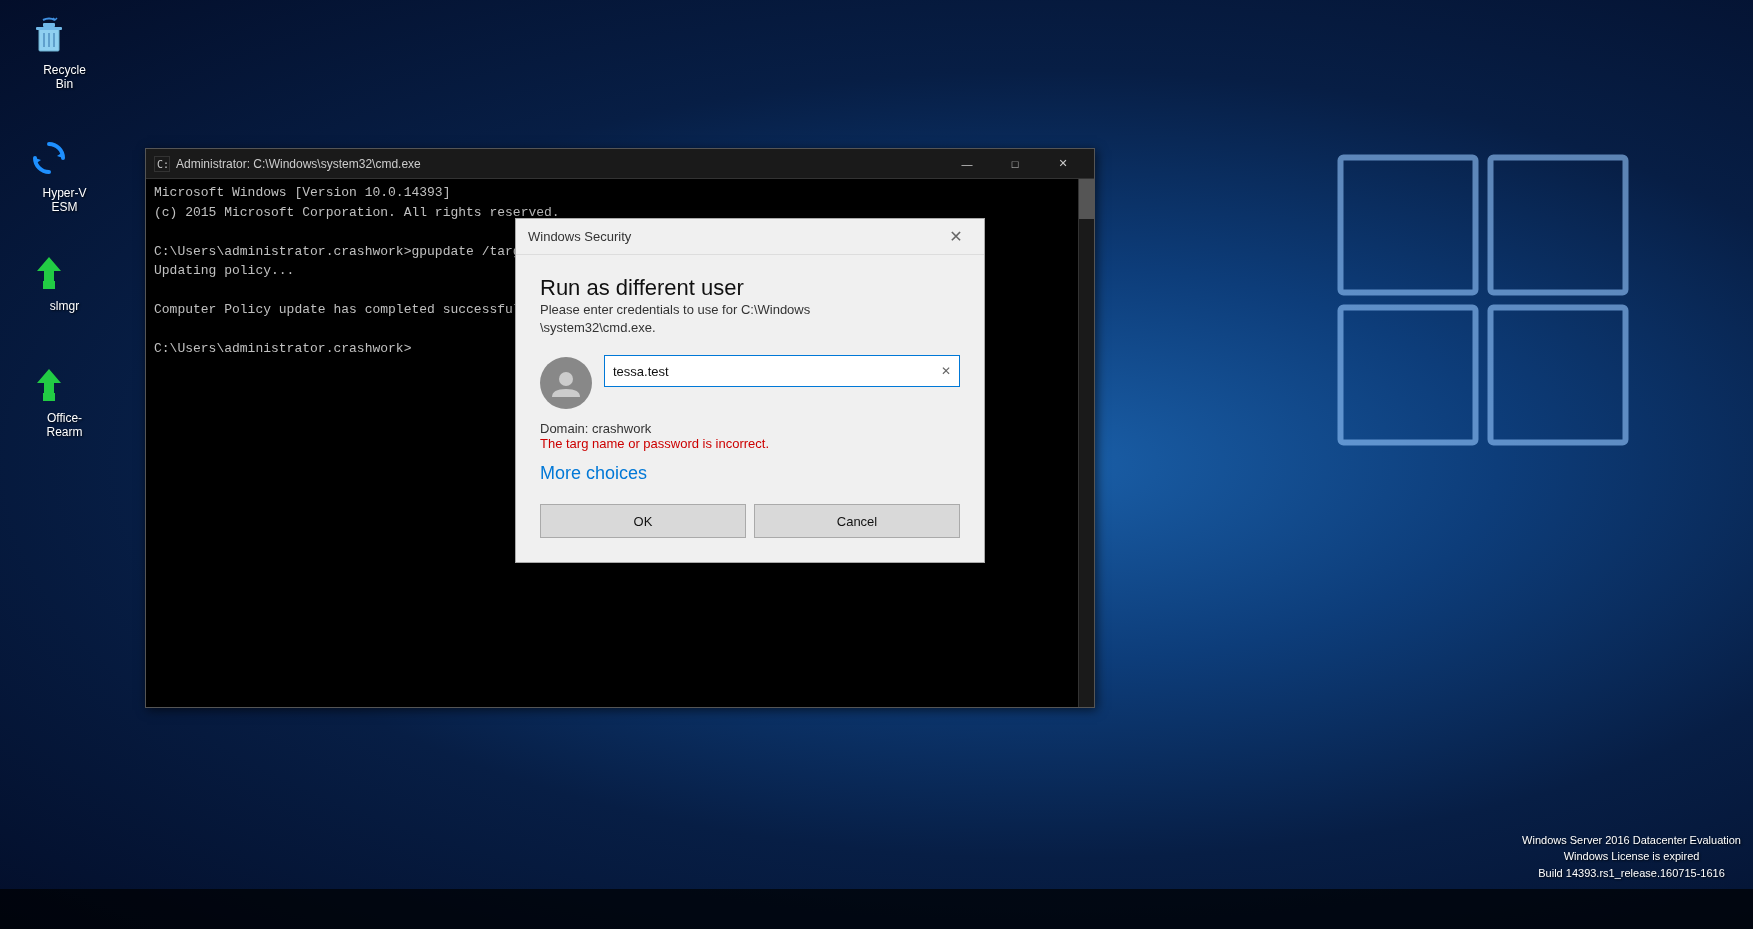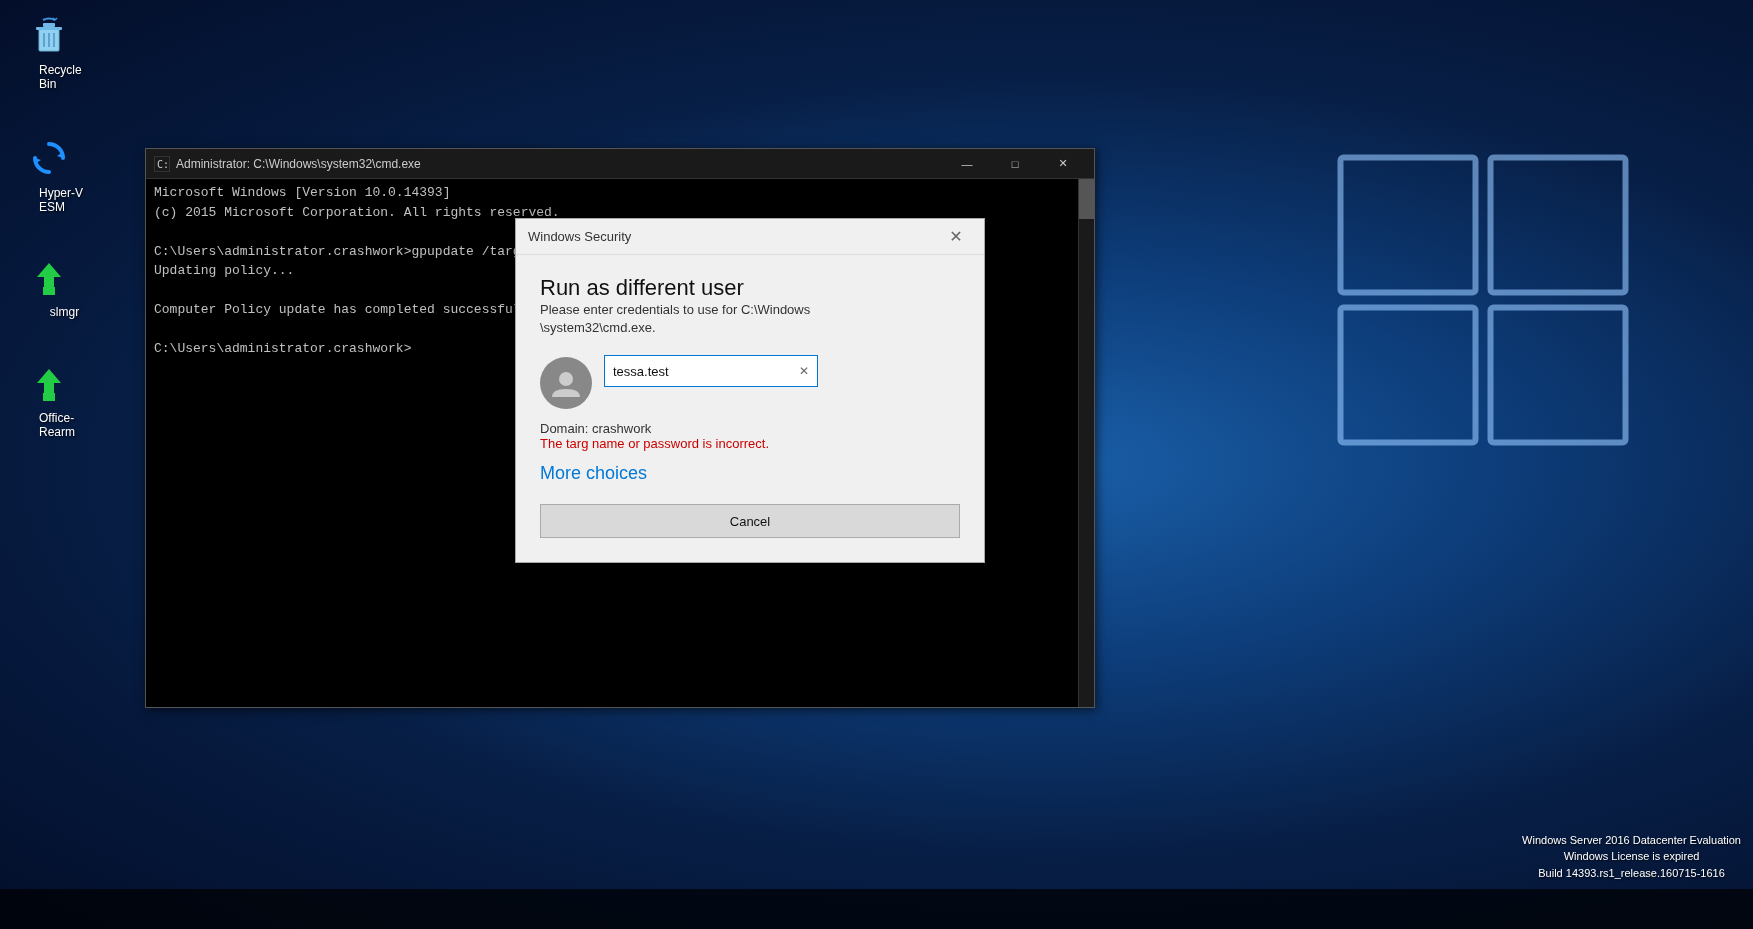--- a/index.html
+++ b/index.html
@@ -51,20 +51,21 @@
       height: 48px;
       margin-bottom: 4px;
       display: flex;
       align-items: center;
       justify-content: center;
     }
 
     .desktop-icon .icon-label {
       color: white;
       font-size: 12px;
+      text-align: center;
       text-shadow: 1px 1px 2px rgba(0,0,0,0.8);
       line-height: 1.2;
       margin-left: 31px;
     }
 
     
     .cmd-window {
       position: absolute;
       top: 148px;
       left: 145px;
@@ -230,20 +231,21 @@
     }
 
     .avatar-circle svg {
       width: 32px;
       height: 32px;
     }
 
     .credentials-fields {
       flex: 1;
       display: flex;
+      flex-direction: column;
       gap: 6px;
     }
 
     .cred-input {
       width: 100%;
       height: 32px;
       padding: 4px 28px 4px 8px;
       border: 1px solid #0078d7;
       outline: none;
       font-size: 13px;
@@ -399,21 +401,21 @@
 
         <path d="M20 6 A14 14 0 0 1 34 20" fill="none" stroke="#1e90ff" stroke-width="4" stroke-linecap="round"></path>
         <polygon points="34,14 34,20 28,18" fill="#1e90ff"></polygon>
         <path d="M20 34 A14 14 0 0 1 6 20" fill="none" stroke="#1e90ff" stroke-width="4" stroke-linecap="round"></path>
         <polygon points="6,26 6,20 12,22" fill="#1e90ff"></polygon>
       </svg>
     </div>
     <span class="icon-label">Hyper-V ESM</span>
   </div>
 
-  <div class="desktop-icon" style="top: 249px; left: 4px;">
+  <div class="desktop-icon" style="top: 243px; left: 4px;">
     <div class="icon-img">
       <svg class="arrow-icon" viewBox="0 0 40 40" xmlns="http://www.w3.org/2000/svg">
 
         <polygon points="20,6 32,20 25,20 25,36 15,36 15,20 8,20" fill="#22cc44"></polygon>
         <rect x="14" y="30" width="12" height="8" fill="#22cc44"></rect>
       </svg>
     </div>
     <span class="icon-label">slmgr</span>
   </div>
 
@@ -480,20 +482,21 @@
             <span class="clear-btn">✕</span>
           </div>
         </div>
       </div>
 
       <div class="domain-text">Domain: crashwork</div>
       <div class="error-text">The targ name or password is incorrect.</div>
       <a class="more-choices-link" href="#">More choices</a>
 
       <div class="dialog-buttons">
+        <button class="dialog-btn">OK</button>
         <button class="dialog-btn">Cancel</button>
       </div>
     </div>
   </div>
 
   <div class="watermark">
     <div class="wm-line">Windows Server 2016 Datacenter Evaluation</div>
     <div class="wm-line">Windows License is expired</div>
     <div class="wm-line">Build 14393.rs1_release.160715-1616</div>
   </div>

